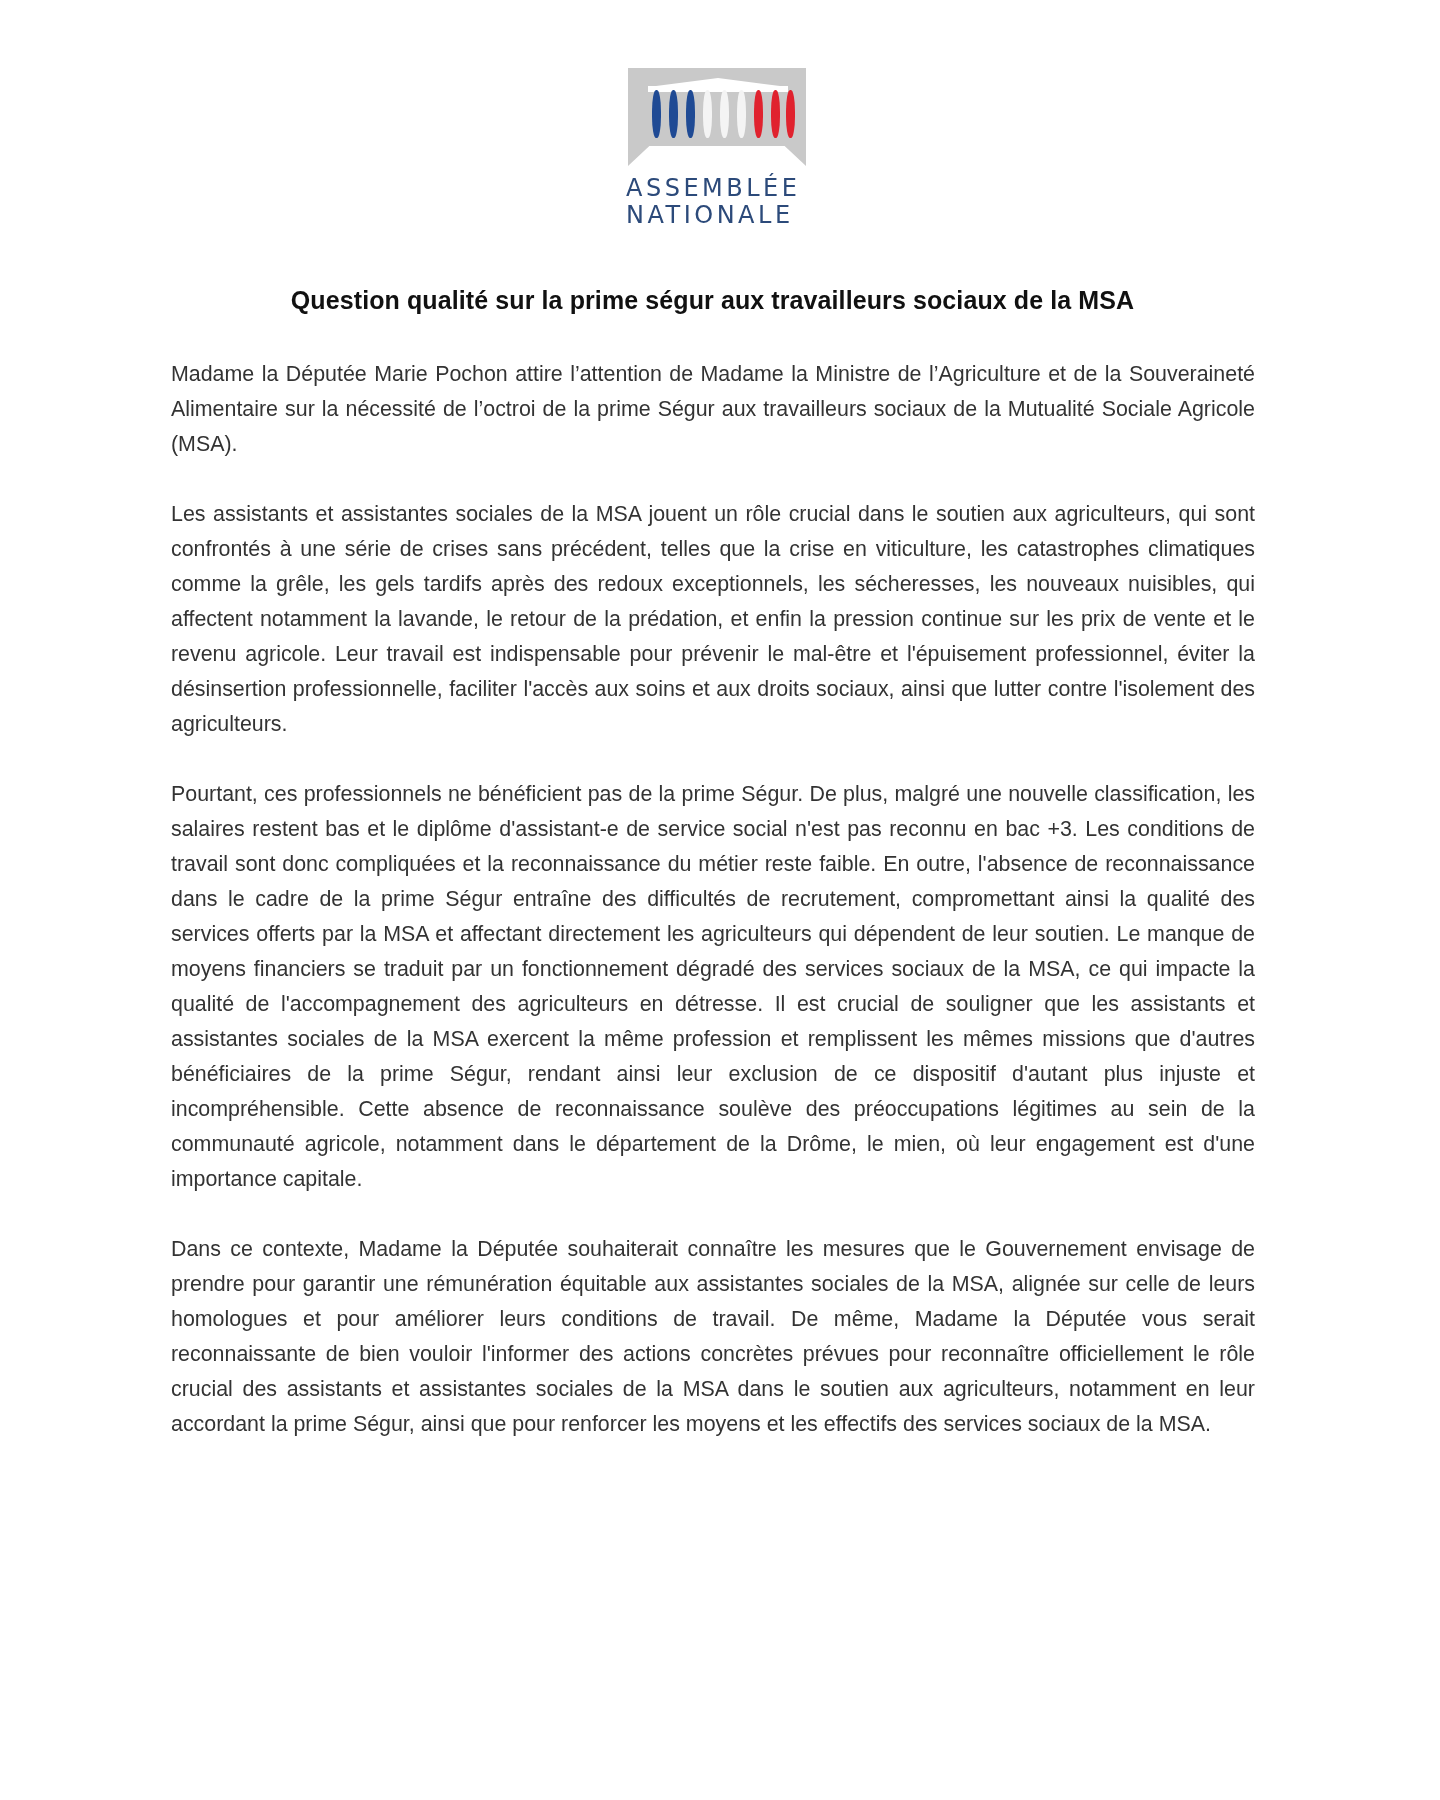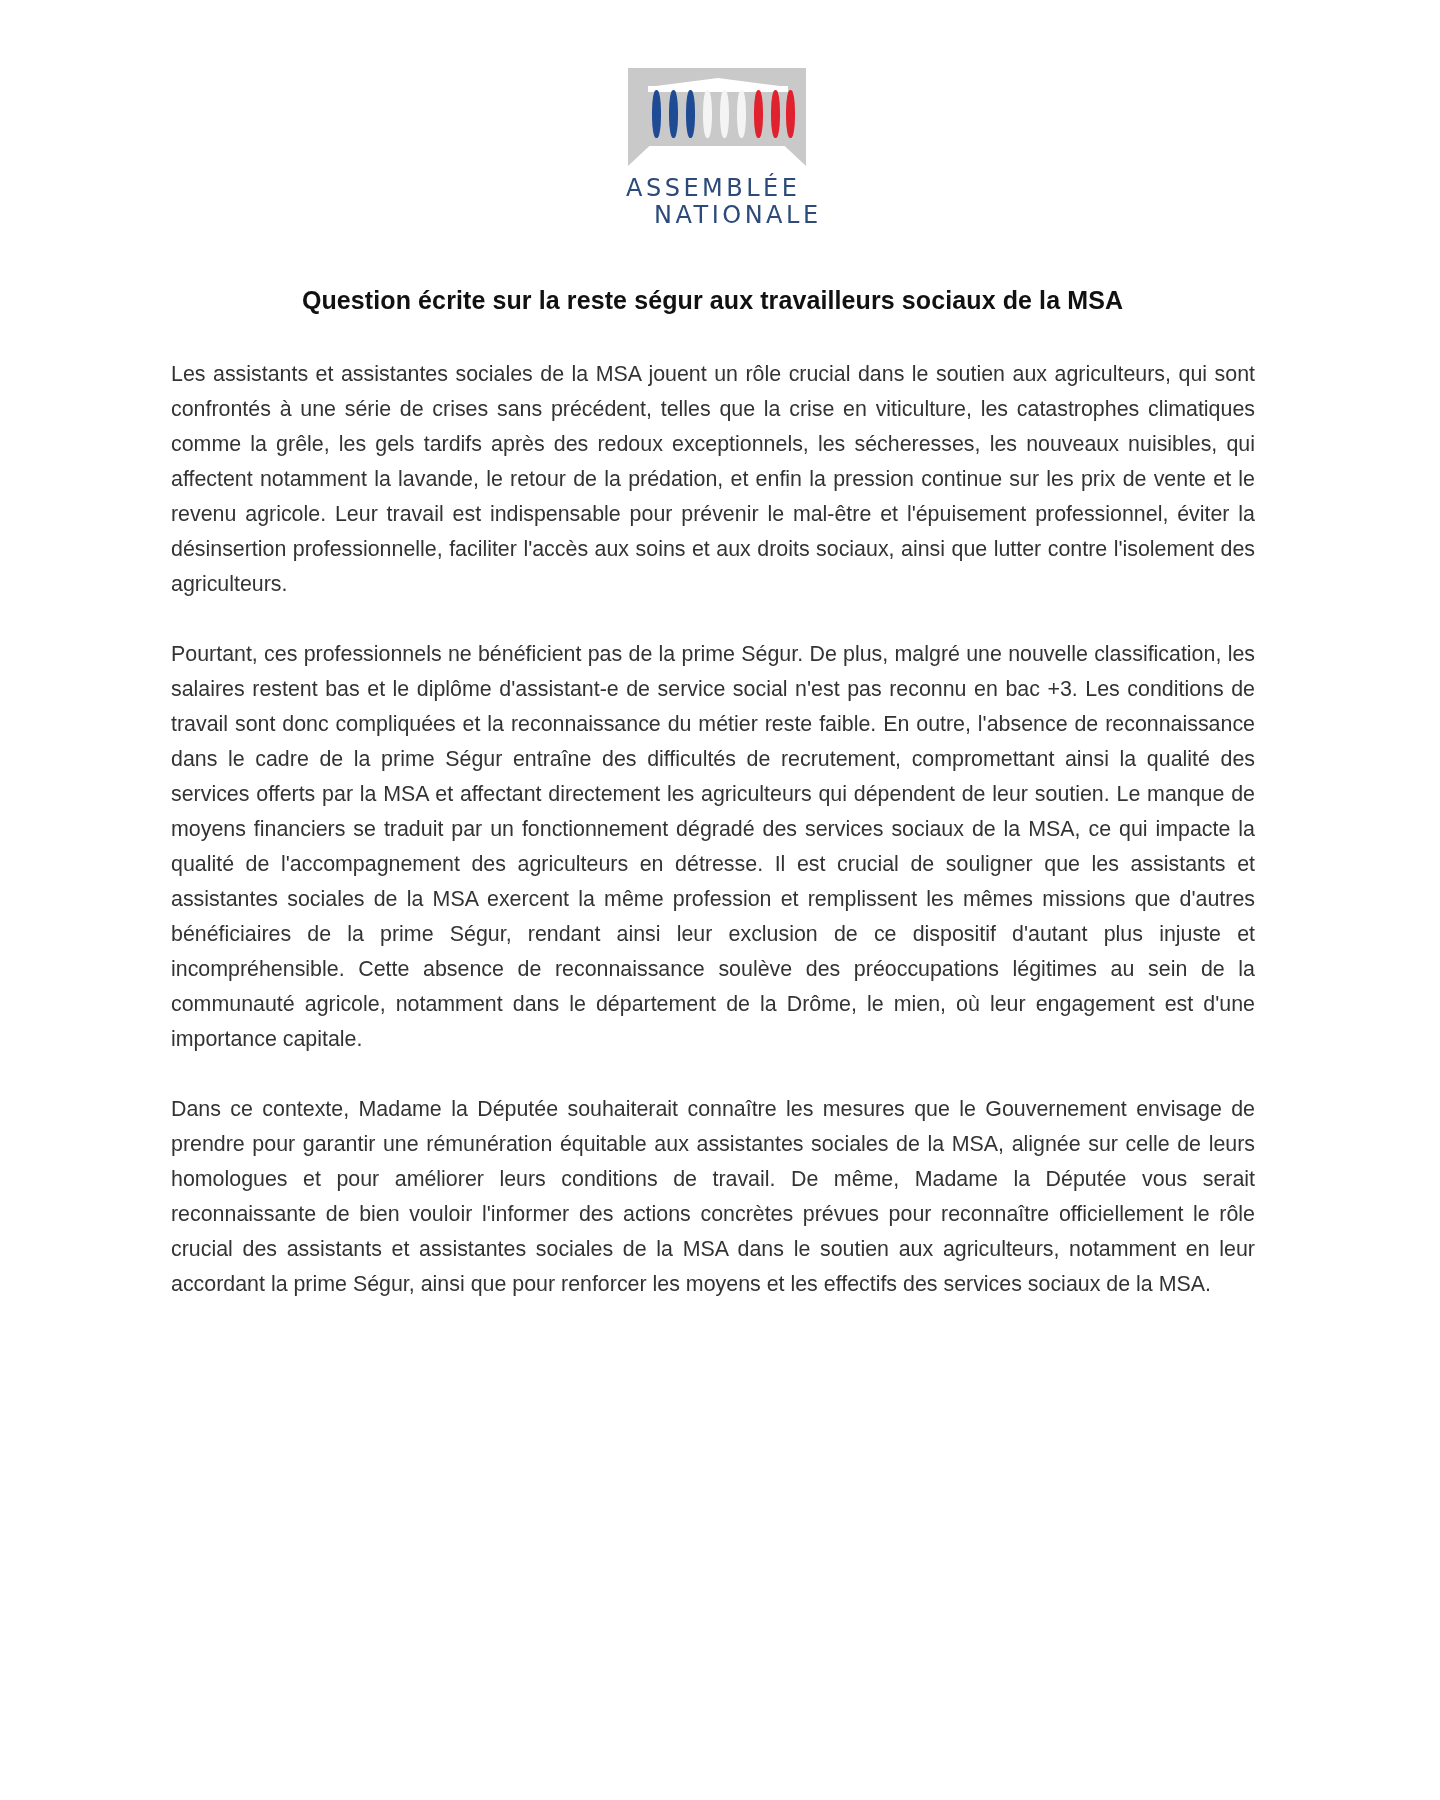--- a/index.html
+++ b/index.html
@@ -7,21 +7,21 @@
          font-family: "Liberation Sans", sans-serif; color: #2e2e2e; }
   .logo { position: absolute; left: 626px; top: 66px; width: 182px; height: 166px; }
   .logo-box { position: absolute; left: 2px; top: 2px; width: 178px; height: 98px; background: #c9c9c9; }
   .pediment { position: absolute; left: 20px; top: 10px; width: 140px; height: 14px; }
   .col { position: absolute; top: 22px; width: 9px; height: 48px; border-radius: 45%; }
   .base { position: absolute; left: 0; bottom: 0; width: 178px; height: 20px; background: #ffffff;
           clip-path: polygon(0 100%, 12% 0, 88% 0, 100% 100%); }
   .logo-text { position: absolute; left: 0; width: 182px; text-align: left; color: #2c4a7a;
                font-family: "DejaVu Sans", sans-serif; font-size: 24px; letter-spacing: 3.5px; line-height: 26px; }
   .lt1 { top: 109px; }
-  .lt2 { top: 136px; margin-left: 28px; }
+  .lt2 { top: 136px; }
   .title { position: absolute; left: 171px; width: 1083px; top: 286px; text-align: center;
            font-weight: bold; font-size: 25px; color: #111; letter-spacing: 0.1px; }
   .body-text { position: absolute; left: 171px; width: 1084px; top: 357px; }
   .para { margin: 0 0 35px 0; font-size: 21.4px; line-height: 35px; text-align: justify; color: #333; }
 </style>
 </head>
 <body>
 
 <div class="logo">
   <div class="logo-box">
@@ -36,19 +36,20 @@
     <div class="col" style="left:109px;background:#f4f4f4"></div>
     <div class="col" style="left:126px;background:#e0222e"></div>
     <div class="col" style="left:143px;background:#e0222e"></div>
     <div class="col" style="left:158px;background:#e0222e"></div>
     <div class="base"></div>
   </div>
   <div class="logo-text lt1">ASSEMBLÉE</div>
   <div class="logo-text lt2">NATIONALE</div>
 </div>
 
-<div class="title">Question écrite sur la reste ségur aux travailleurs sociaux de la MSA</div>
+<div class="title">Question qualité sur la prime ségur aux travailleurs sociaux de la MSA</div>
 
 <div class="body-text">
+  <p class="para">Madame la Députée Marie Pochon attire l’attention de Madame la Ministre de l’Agriculture et de la Souveraineté Alimentaire sur la nécessité de l’octroi de la prime Ségur aux travailleurs sociaux de la Mutualité Sociale Agricole (MSA).</p>
   <p class="para">Les assistants et assistantes sociales de la MSA jouent un rôle crucial dans le soutien aux agriculteurs, qui sont confrontés à une série de crises sans précédent, telles que la crise en viticulture, les catastrophes climatiques comme la grêle, les gels tardifs après des redoux exceptionnels, les sécheresses, les nouveaux nuisibles, qui affectent notamment la lavande, le retour de la prédation, et enfin la pression continue sur les prix de vente et le revenu agricole. Leur travail est indispensable pour prévenir le mal-être et l'épuisement professionnel, éviter la désinsertion professionnelle, faciliter l'accès aux soins et aux droits sociaux, ainsi que lutter contre l'isolement des agriculteurs.</p>
   <p class="para">Pourtant, ces professionnels ne bénéficient pas de la prime Ségur. De plus, malgré une nouvelle classification, les salaires restent bas et le diplôme d'assistant-e de service social n'est pas reconnu en bac +3. Les conditions de travail sont donc compliquées et la reconnaissance du métier reste faible. En outre, l'absence de reconnaissance dans le cadre de la prime Ségur entraîne des difficultés de recrutement, compromettant ainsi la qualité des services offerts par la MSA et affectant directement les agriculteurs qui dépendent de leur soutien. Le manque de moyens financiers se traduit par un fonctionnement dégradé des services sociaux de la MSA, ce qui impacte la qualité de l'accompagnement des agriculteurs en détresse. Il est crucial de souligner que les assistants et assistantes sociales de la MSA exercent la même profession et remplissent les mêmes missions que d'autres bénéficiaires de la prime Ségur, rendant ainsi leur exclusion de ce dispositif d'autant plus injuste et incompréhensible. Cette absence de reconnaissance soulève des préoccupations légitimes au sein de la communauté agricole, notamment dans le département de la Drôme, le mien, où leur engagement est d'une importance capitale.</p>
   <p class="para">Dans ce contexte, Madame la Députée souhaiterait connaître les mesures que le Gouvernement envisage de prendre pour garantir une rémunération équitable aux assistantes sociales de la MSA, alignée sur celle de leurs homologues et pour améliorer leurs conditions de travail. De même, Madame la Députée vous serait reconnaissante de bien vouloir l'informer des actions concrètes prévues pour reconnaître officiellement le rôle crucial des assistants et assistantes sociales de la MSA dans le soutien aux agriculteurs, notamment en leur accordant la prime Ségur, ainsi que pour renforcer les moyens et les effectifs des services sociaux de la MSA.</p>
 </div>
 
 </body></html>

